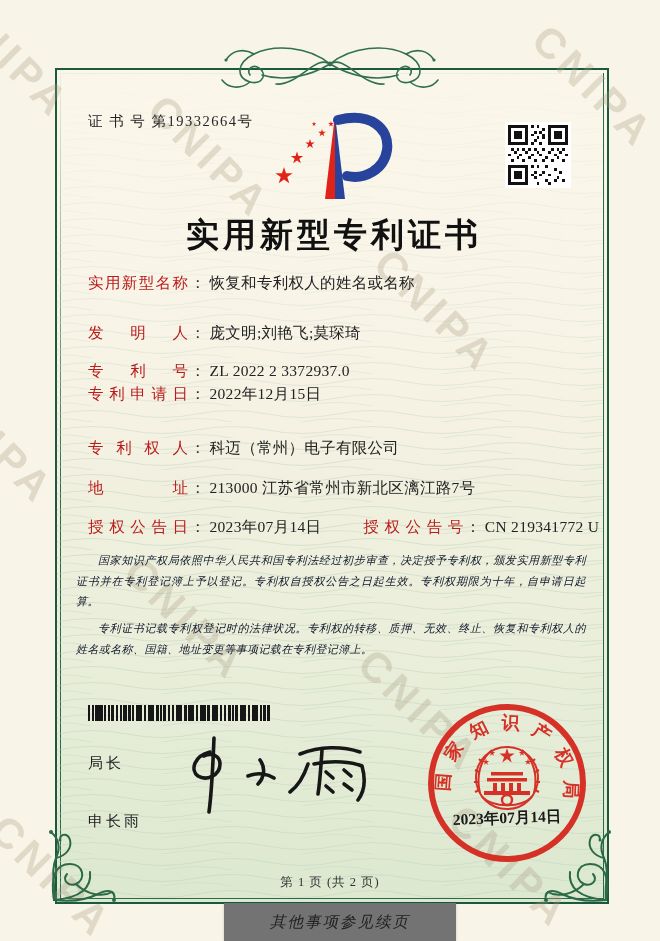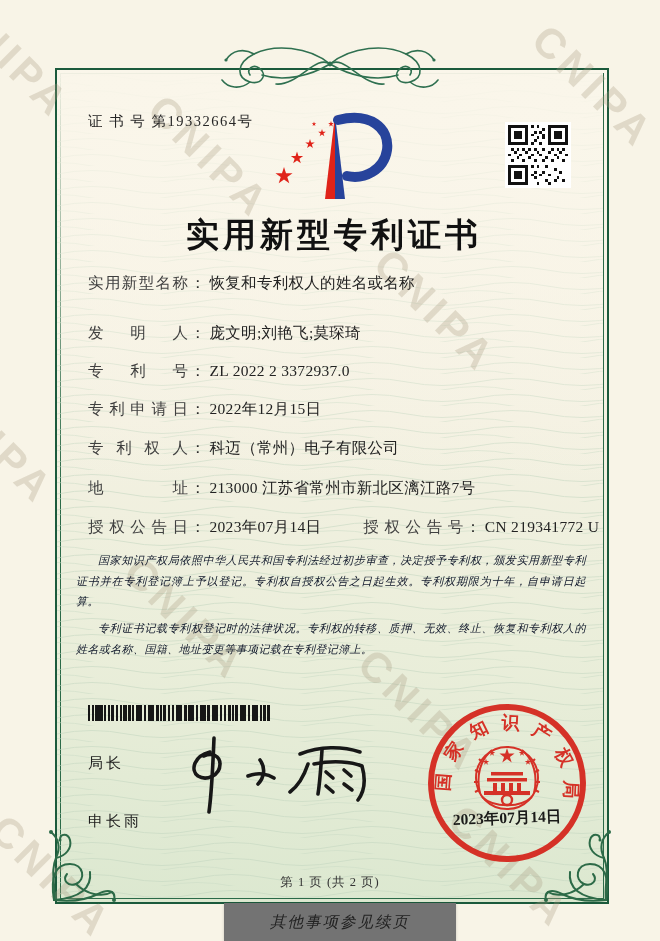--- a/index.html
+++ b/index.html
@@ -40,21 +40,21 @@
   .logo{position:absolute;left:268px;top:102px;width:132px;height:90px;}
   .qr{position:absolute;left:505px;top:112px;width:66px;height:66px;background:#fff;padding:3px;box-sizing:border-box;}
   .qr svg{width:100%;height:100%;display:block;}
   
   .title{
     position:absolute;left:4px;width:660px;top:203px;text-align:center;
     font-size:33px;font-weight:bold;letter-spacing:4px;color:#111;
   }
   
   .row{position:absolute;left:88px;font-size:15.5px;color:#2a2a2a;white-space:nowrap;}
-  .lab{display:inline-block;width:100px;text-align:justify;text-align-last:justify;vertical-align:bottom;color:#404040;}
+  .lab{display:inline-block;width:100px;text-align:justify;text-align-last:justify;vertical-align:bottom;color:#b91c1c;}
   .colon{display:inline-block;margin:0 4px 0 2px;}
   .val{letter-spacing:.3px;color:#222;}
   .pair2{margin-left:42px;}
   
   .body-text{
     position:absolute;left:76px;top:540px;width:510px;
     font-style:italic;font-size:11px;line-height:1.88;color:#0f172a;
     letter-spacing:.4px;
   }
   .body-text p{margin:0 0 6px 0;text-indent:2em;text-align:justify;}
@@ -212,21 +212,21 @@
 
   <div class="row" style="top:263px">
     <span class="lab">实用新型名称</span><span class="colon">：</span><span class="val">恢复和专利权人的姓名或名称</span>
   </div>
   <div class="row" style="top:313px">
     <span class="lab">发明人</span><span class="colon">：</span><span class="val">庞文明;刘艳飞;莫琛琦</span>
   </div>
   <div class="row" style="top:351px">
     <span class="lab">专利号</span><span class="colon">：</span><span class="val">ZL 2022 2 3372937.0</span>
   </div>
-  <div class="row" style="top:389px">
+  <div class="row" style="top:374px">
     <span class="lab">专利申请日</span><span class="colon">：</span><span class="val">2022年12月15日</span>
   </div>
   <div class="row" style="top:428px">
     <span class="lab">专利权人</span><span class="colon">：</span><span class="val">科迈（常州）电子有限公司</span>
   </div>
   <div class="row" style="top:468px">
     <span class="lab">地址</span><span class="colon">：</span><span class="val">213000 江苏省常州市新北区漓江路7号</span>
   </div>
   <div class="row" style="top:507px">
     <span class="lab">授权公告日</span><span class="colon">：</span><span class="val">2023年07月14日</span><span class="pair2"></span><span class="lab">授权公告号</span><span class="colon">：</span><span class="val">CN 219341772 U</span>

